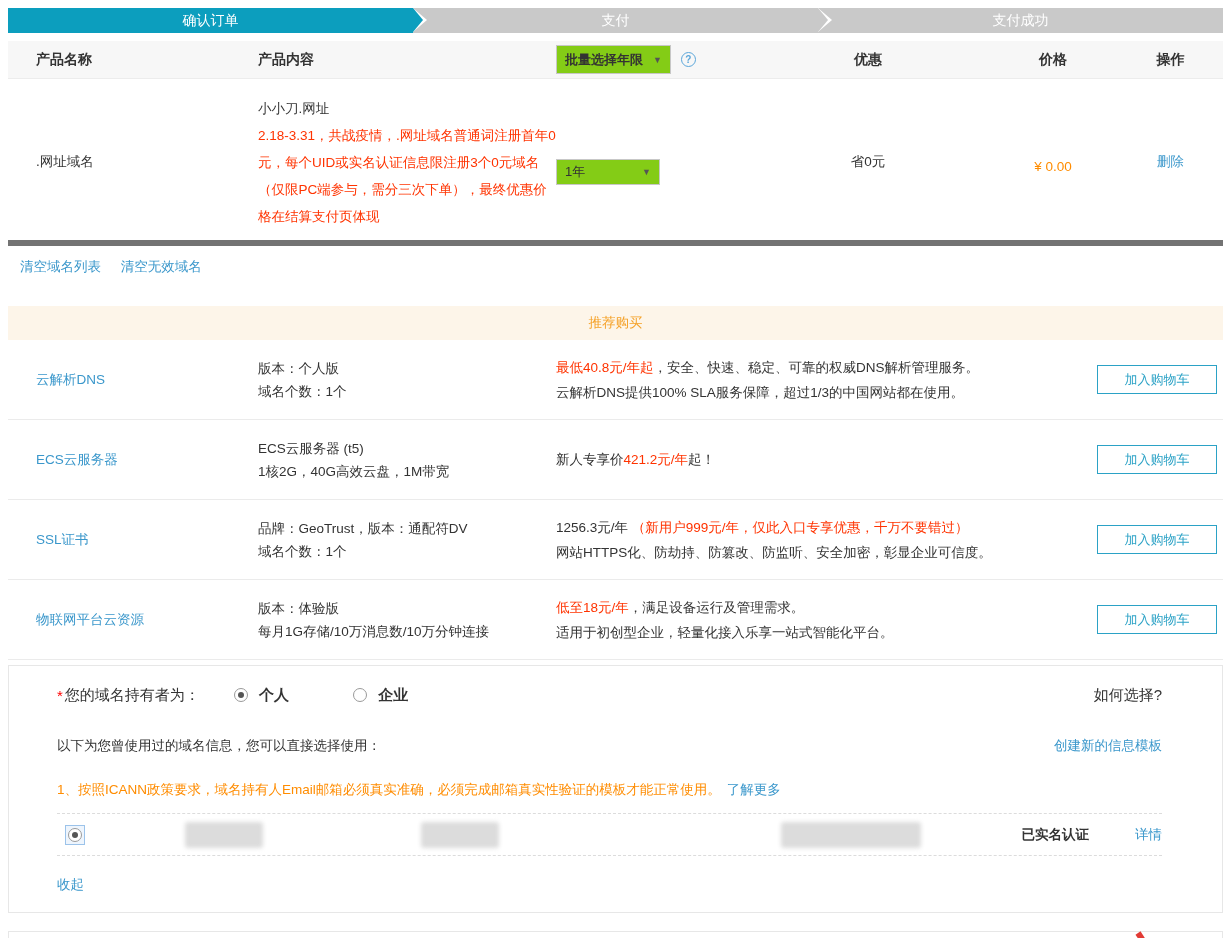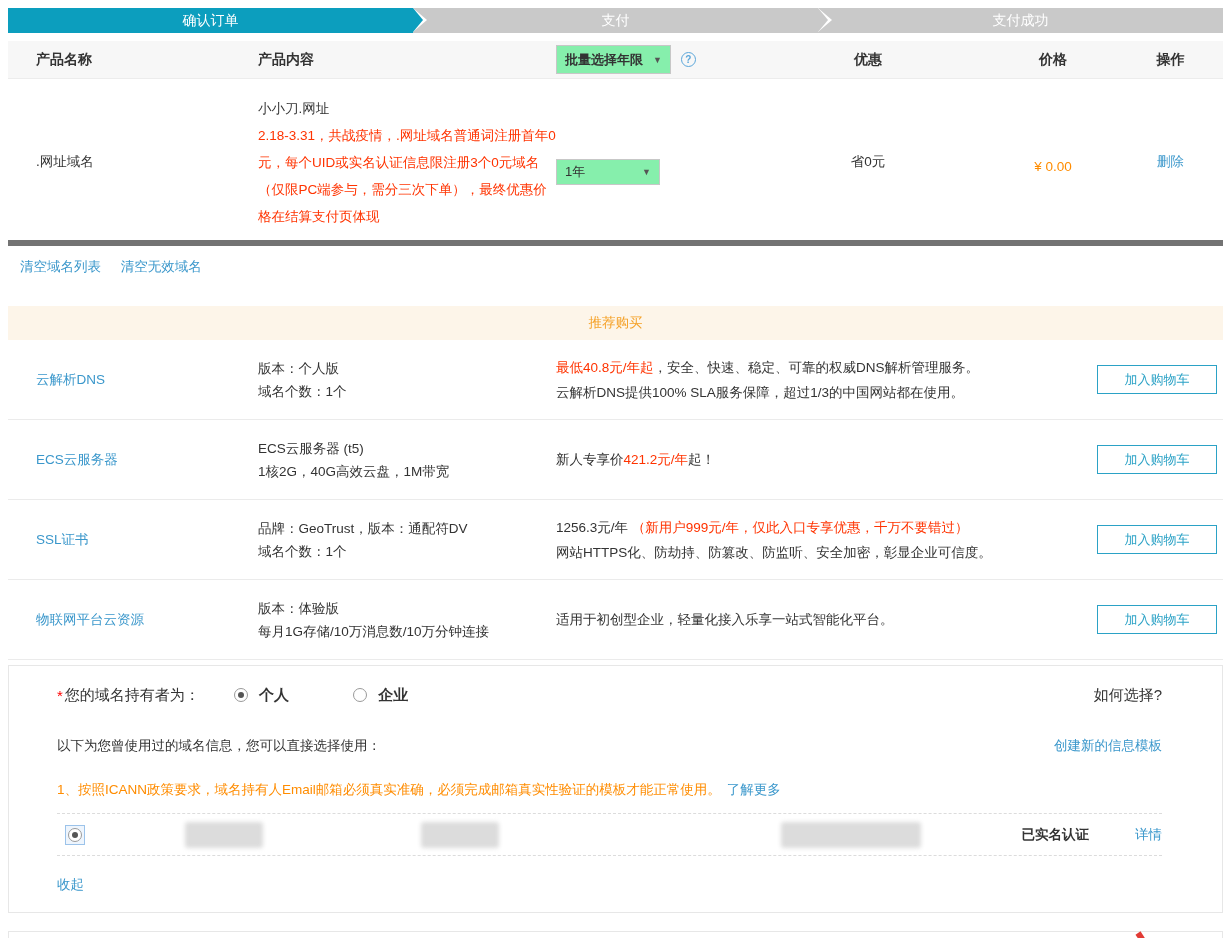--- a/index.html
+++ b/index.html
@@ -38,21 +38,21 @@
     border-top:12.5px solid transparent;border-bottom:12.5px solid transparent;border-left:14px solid #fff;
   }
 
   
   .grid6{display:grid;grid-template-columns:250px 298px 192px 240px 130px 105px;align-items:center;}
   .thead{background:#f7f7f7;height:38px;border-bottom:1px solid #ececec;font-weight:bold;font-size:14px;}
   .cell-name{padding-left:28px;}
   .t-center{text-align:center;}
   .select{
     display:inline-flex;align-items:center;justify-content:space-between;
-    background:#86efac;border:1px solid #c7c7c7;height:29px;padding:0 8px;
+    background:#84cc16;border:1px solid #c7c7c7;height:29px;padding:0 8px;
     font-size:13px;color:var(--dark);cursor:pointer;
   }
   .caret{font-size:9px;color:#555;margin-left:10px;}
   .qicon{
     display:inline-block;width:15px;height:15px;border:1px solid #5aa6da;border-radius:50%;
     color:#5aa6da;font-size:10px;line-height:14px;text-align:center;margin-left:6px;vertical-align:middle;cursor:pointer;
   }
   .prod-row{padding:14px 0 10px;}
   .prod-row .content{align-self:start;padding-top:2px;line-height:27px;}
   .promo-red{color:var(--red);}
@@ -203,20 +203,21 @@
       </div>
   </div>
 
   <div class="rec-row">
     <div class="cell-name"><span class="link">物联网平台云资源</span></div>
     <div class="specs">
       <div>版本：体验版</div>
       <div>每月1G存储/10万消息数/10万分钟连接</div>
     </div>
     <div class="desc">
+      <div><span class="promo-red">低至18元/年</span><span>，满足设备运行及管理需求。</span></div>
       <div>适用于初创型企业，轻量化接入乐享一站式智能化平台。</div>
     </div>
     <div>
         <button class="cart-btn">加入购物车</button>
       </div>
   </div>
 
   <div class="holder-box">
     <div class="holder-row1">
       <span class="req">*</span>

